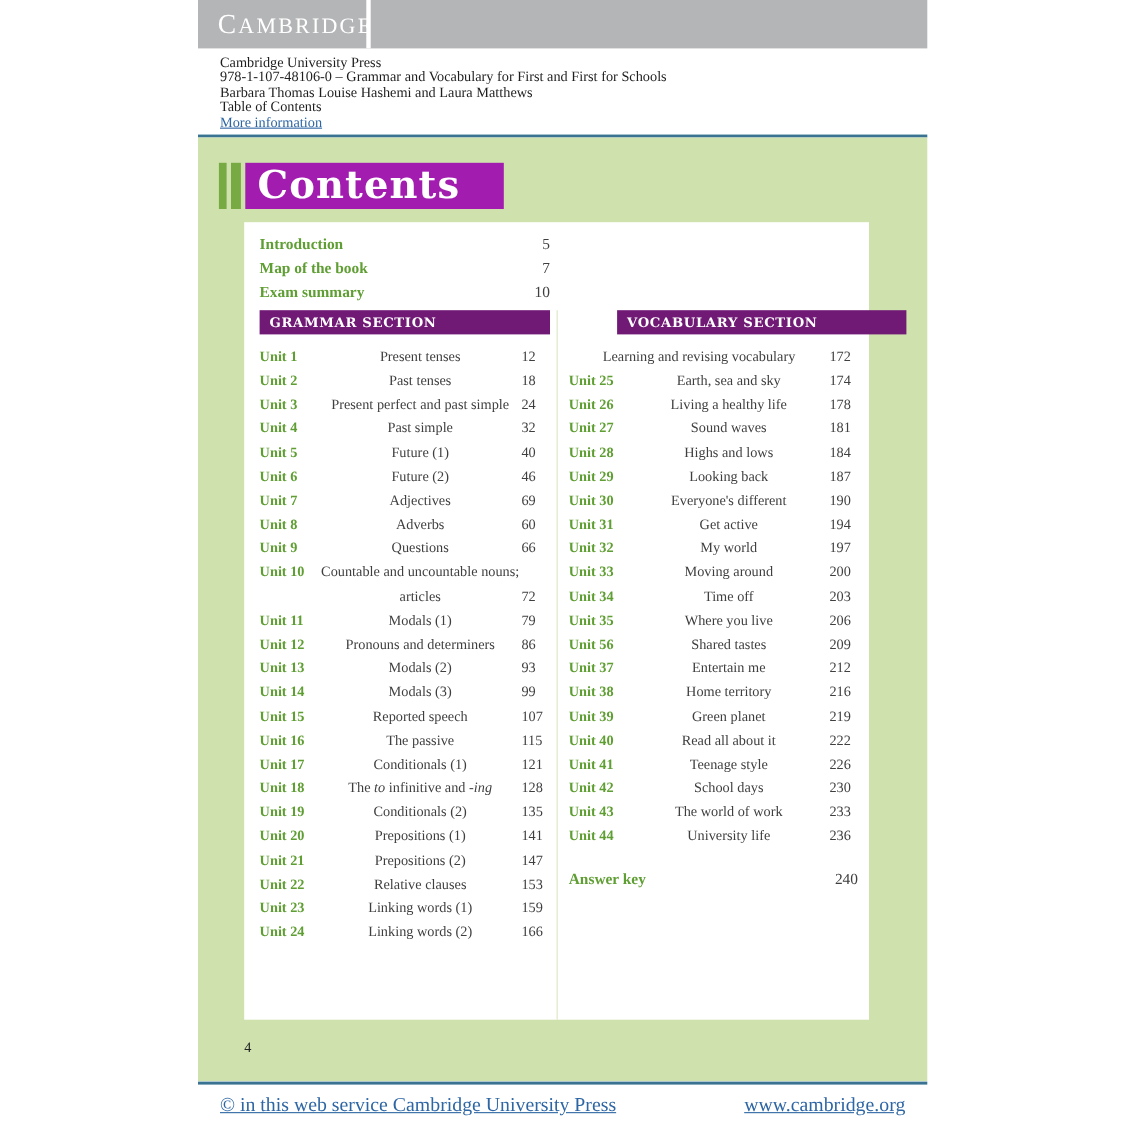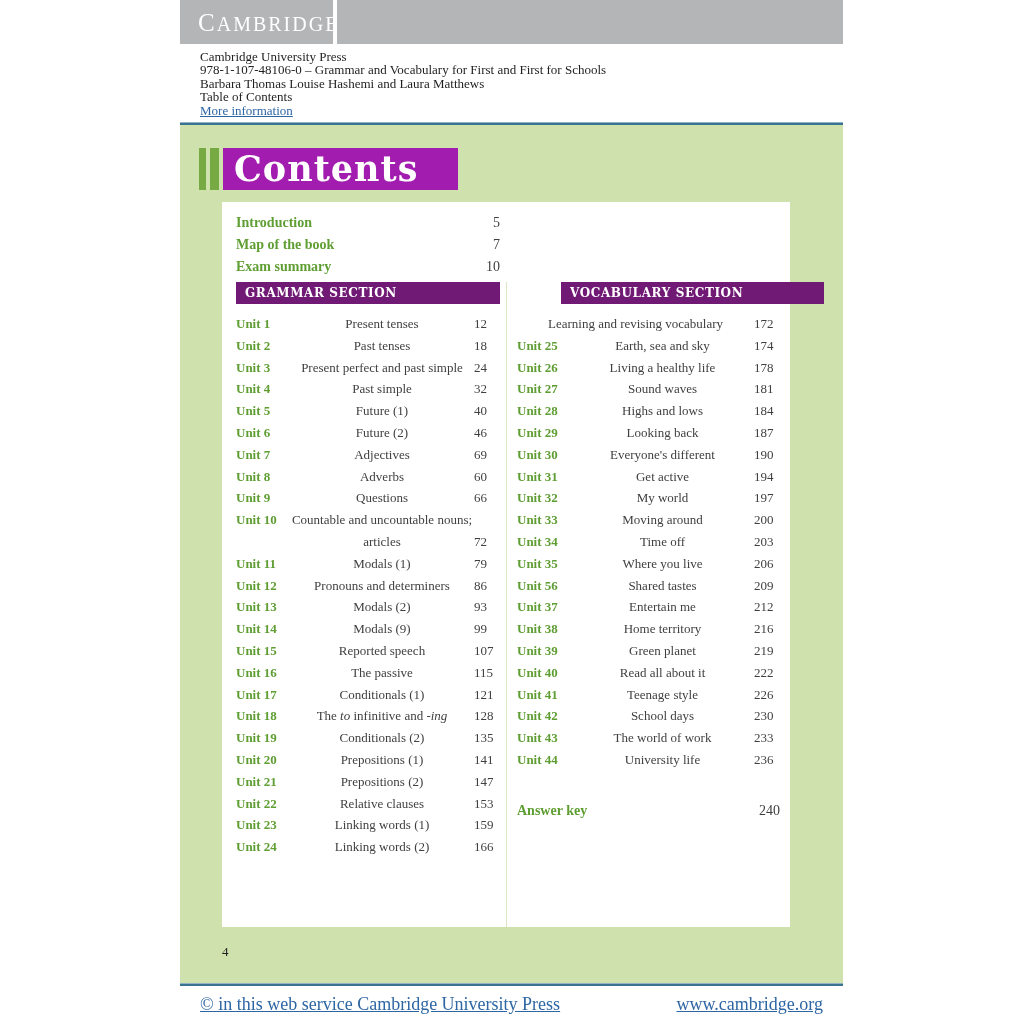--- a/index.html
+++ b/index.html
@@ -62,21 +62,21 @@
 
   #grammar-list { position:absolute; left:14px;  top:111px; width:264px; }
   #vocab-list   { position:absolute; left:295px; top:111px; width:263px; }
 
   .toc-row { display:flex; font-size:13px; line-height:21.8px; color:#3f3f3f; }
   .unit { flex:none; width:54px; color:#5f9e33; font-weight:bold; align-self:flex-start; }
   .ttl  { flex:1;text-align:center; }
   .ttl em { font-style:italic; }
   .pg   { flex:none; min-width:26px; text-align:left; align-self:flex-end; }
 
-  #answer-row { display:flex; margin-top:29px; font-size:14px; line-height:22px; }
+  #answer-row { display:flex; margin-top:19px; font-size:14px; line-height:22px; }
   #answer-row .fm-label { color:#5f9e33; font-weight:bold; }
 
   #page-num { left:222px; top:944px; font-size:13px; color:#222222; }
 
   
   #footer { left:200px; top:994px; width:623px; display:flex; justify-content:space-between; font-size:18px; }
 </style>
 </head>
 <body>
 
@@ -187,21 +187,21 @@
             <span class="ttl">Pronouns and determiners</span>
             <span class="pg">86</span>
           </div>
           <div class="toc-row">
             <span class="unit">Unit 13</span>
             <span class="ttl">Modals (2)</span>
             <span class="pg">93</span>
           </div>
           <div class="toc-row">
             <span class="unit">Unit 14</span>
-            <span class="ttl">Modals (9)</span>
+            <span class="ttl">Modals (3)</span>
             <span class="pg">99</span>
           </div>
           <div class="toc-row">
             <span class="unit">Unit 15</span>
             <span class="ttl">Reported speech</span>
             <span class="pg">107</span>
           </div>
           <div class="toc-row">
             <span class="unit">Unit 16</span>
             <span class="ttl">The passive</span>

